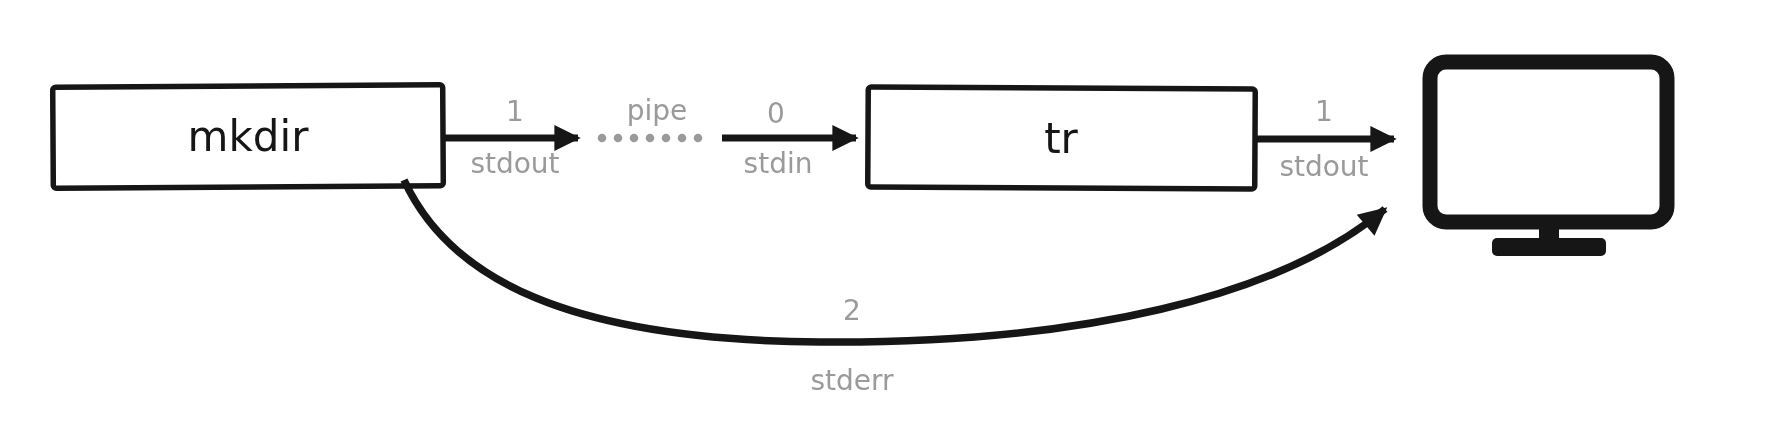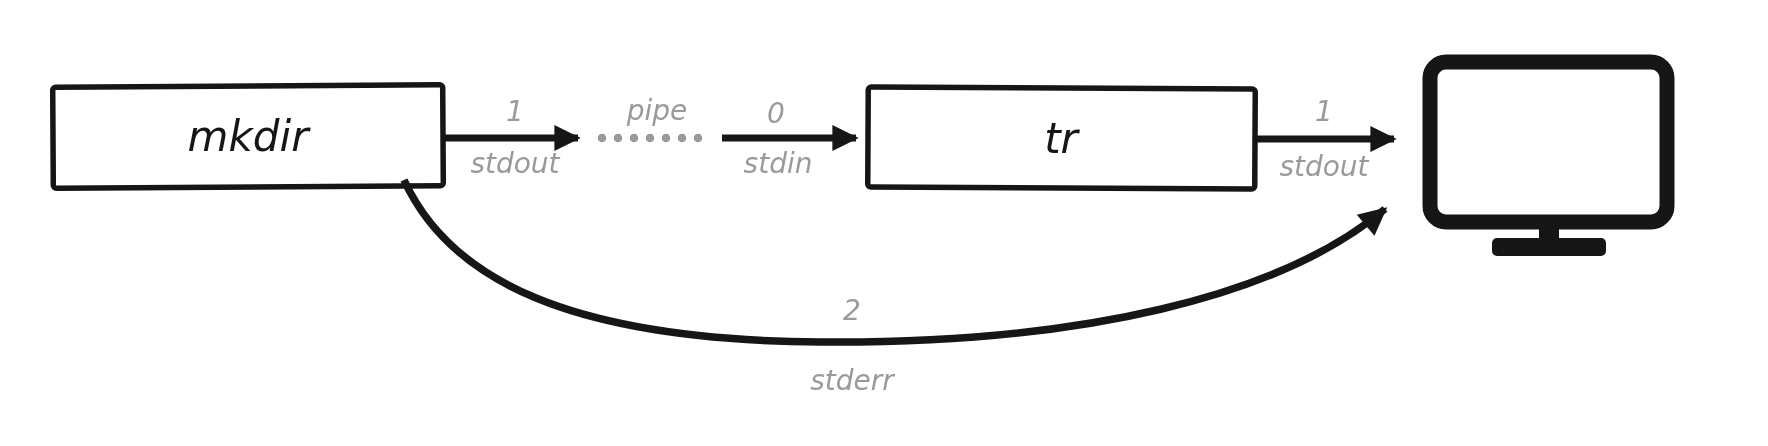--- a/index.html
+++ b/index.html
@@ -7,21 +7,20 @@
     padding: 0;
     background: #ffffff;
     width: 1768px;
     height: 446px;
     overflow: hidden;
   }
   .canvas {
     width: 1607px;
     height: 446px;
     position: relative;
-    font-style: italic;
   }
   svg { display: block; }
   .node-box {
     fill: #ffffff;
     stroke: #161616;
     stroke-width: 5.5;
     stroke-linejoin: round;
   }
   .node-label {
     font-family: "DejaVu Sans", sans-serif;

